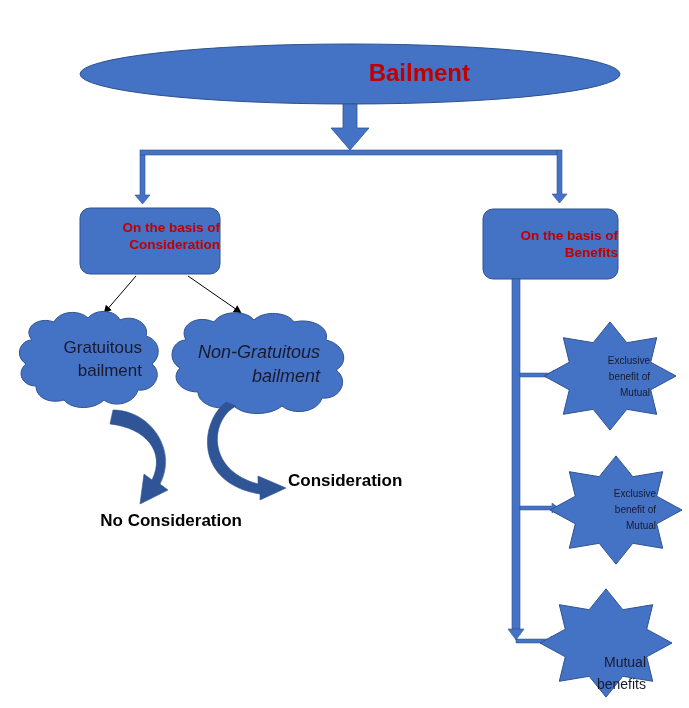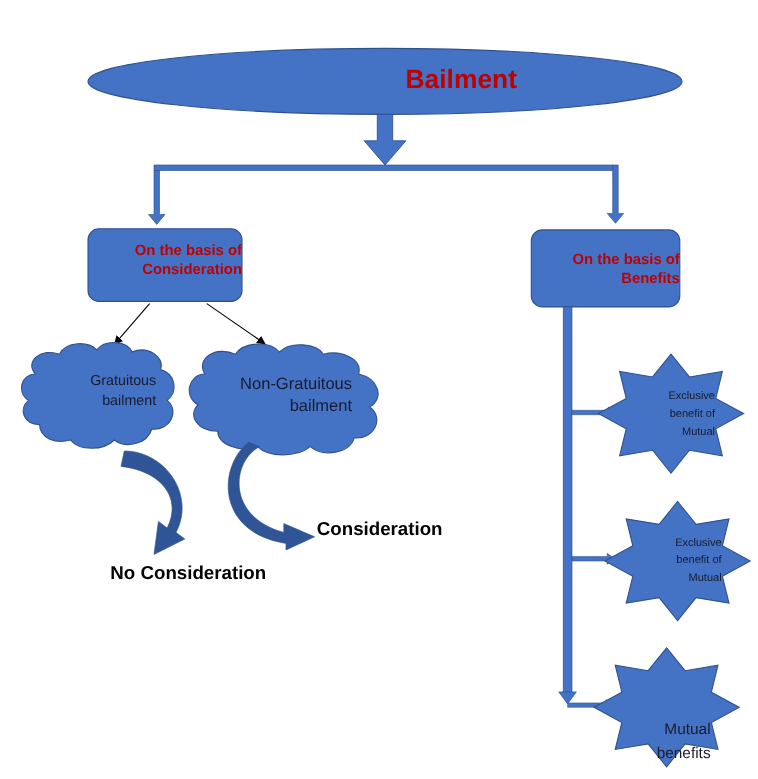--- a/index.html
+++ b/index.html
@@ -67,26 +67,26 @@
 <div class="lbl red" style="left:80px;top:220px;width:140px;font-size:13.5px;">
   <div>On the basis of</div>
   <div>Consideration</div>
 </div>
 
 <div class="lbl red" style="left:483px;top:228px;width:135px;font-size:13.5px;">
   <div>On the basis of</div>
   <div>Benefits</div>
 </div>
 
-<div class="lbl dark" style="left:30px;top:337px;width:112px;font-size:13px;line-height:1.35;">
+<div class="lbl dark" style="left:30px;top:337px;width:112px;font-size:17px;line-height:1.35;">
   <div>Gratuitous</div>
   <div>bailment</div>
 </div>
 
-<div class="lbl dark" style="left:190px;top:340px;width:130px;font-size:15px;line-height:1.35;">
+<div class="lbl dark" style="left:190px;top:340px;width:130px;font-size:18px;line-height:1.35;font-style:italic;">
   <div>Non-Gratuitous</div>
   <div>bailment</div>
 </div>
 
 <div class="lbl blackb" style="left:62px;top:510px;width:180px;font-size:17px;">No Consideration</div>
 <div class="lbl blackb" style="left:288px;top:470px;width:140px;font-size:17px;text-align:left;">Consideration</div>
 
 <div class="lbl dark" style="left:570px;top:353px;width:80px;font-size:10px;line-height:1.6;">
   <div>Exclusive</div>
   <div>benefit of</div>

